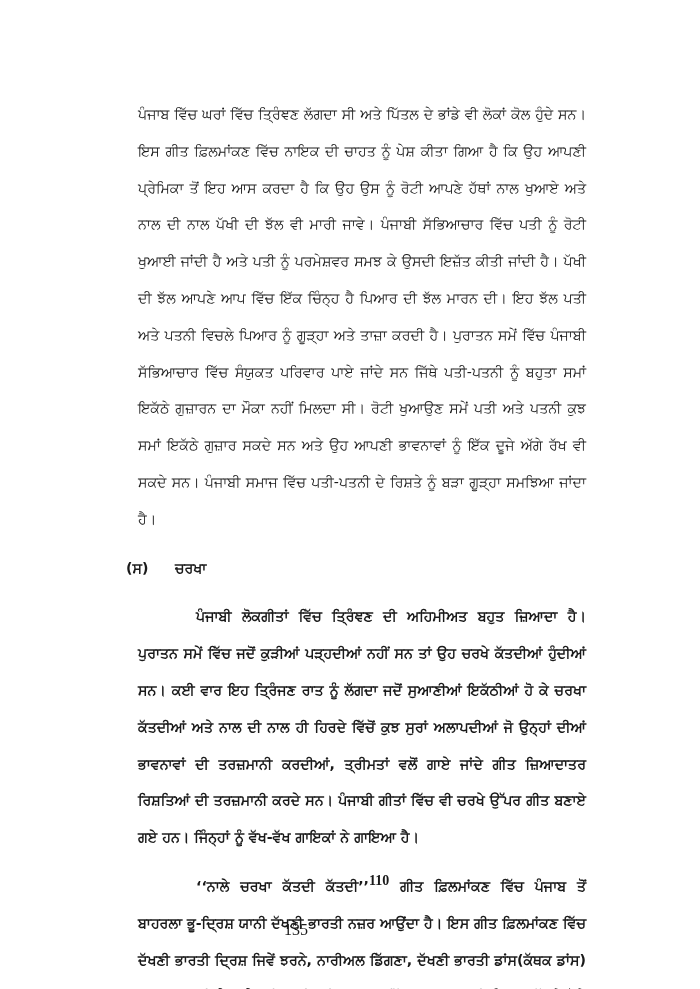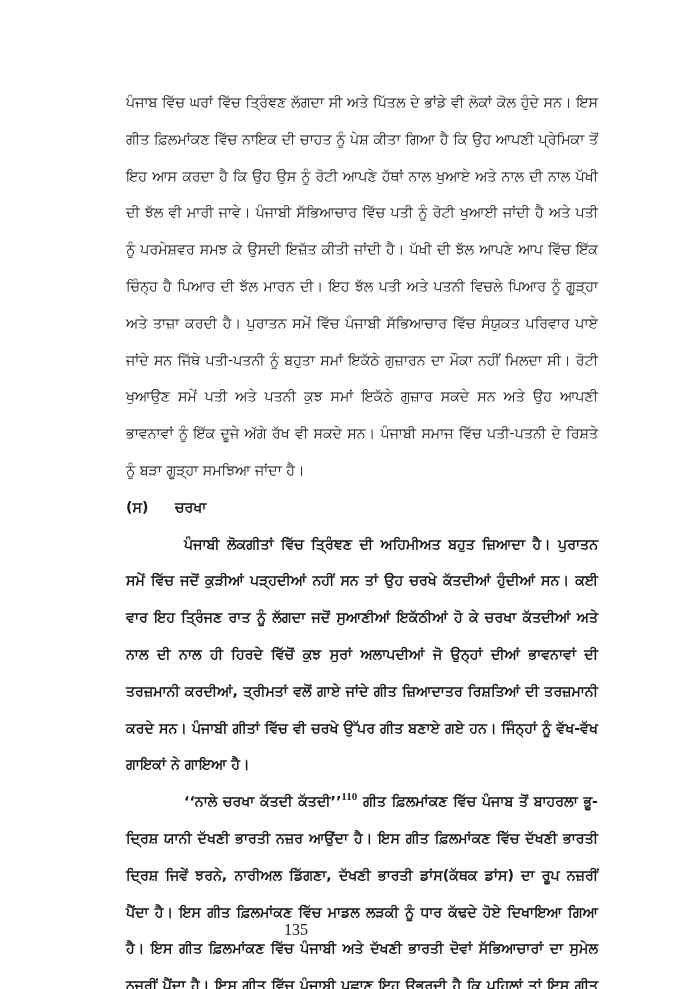--- a/index.html
+++ b/index.html
@@ -15,21 +15,21 @@
       font-family: "DejaVu Sans", sans-serif;
       color: #1a1a1a;
     }
     .page {
       position: absolute;
       left: 126px;
       top: 84px;
       width: 472px;
     }
     .para {
-      margin: 0;
+      margin: 12px;
       font-size: 14.2px;
       line-height: 36.8px;
       text-align: justify;
       text-align-last: left;
     }
     .para.indent {
       text-indent: 58px;
       font-weight: bold;
     }
     .heading {
@@ -38,21 +38,21 @@
       line-height: 36.8px;
       font-weight: bold;
       display: flex;
     }
     .heading .num {
       width: 49px;
       display: inline-block;
     }
     sup.fn {
       font-family: "Liberation Serif", serif;
-      font-size: 11px;
+      font-size: 14px;
       vertical-align: 6px;
       line-height: 0;
     }
     .page-number {
       position: absolute;
       left: 0;
       width: 592px;
       top: 921px;
       text-align: center;
       font-family: "Liberation Serif", serif;

